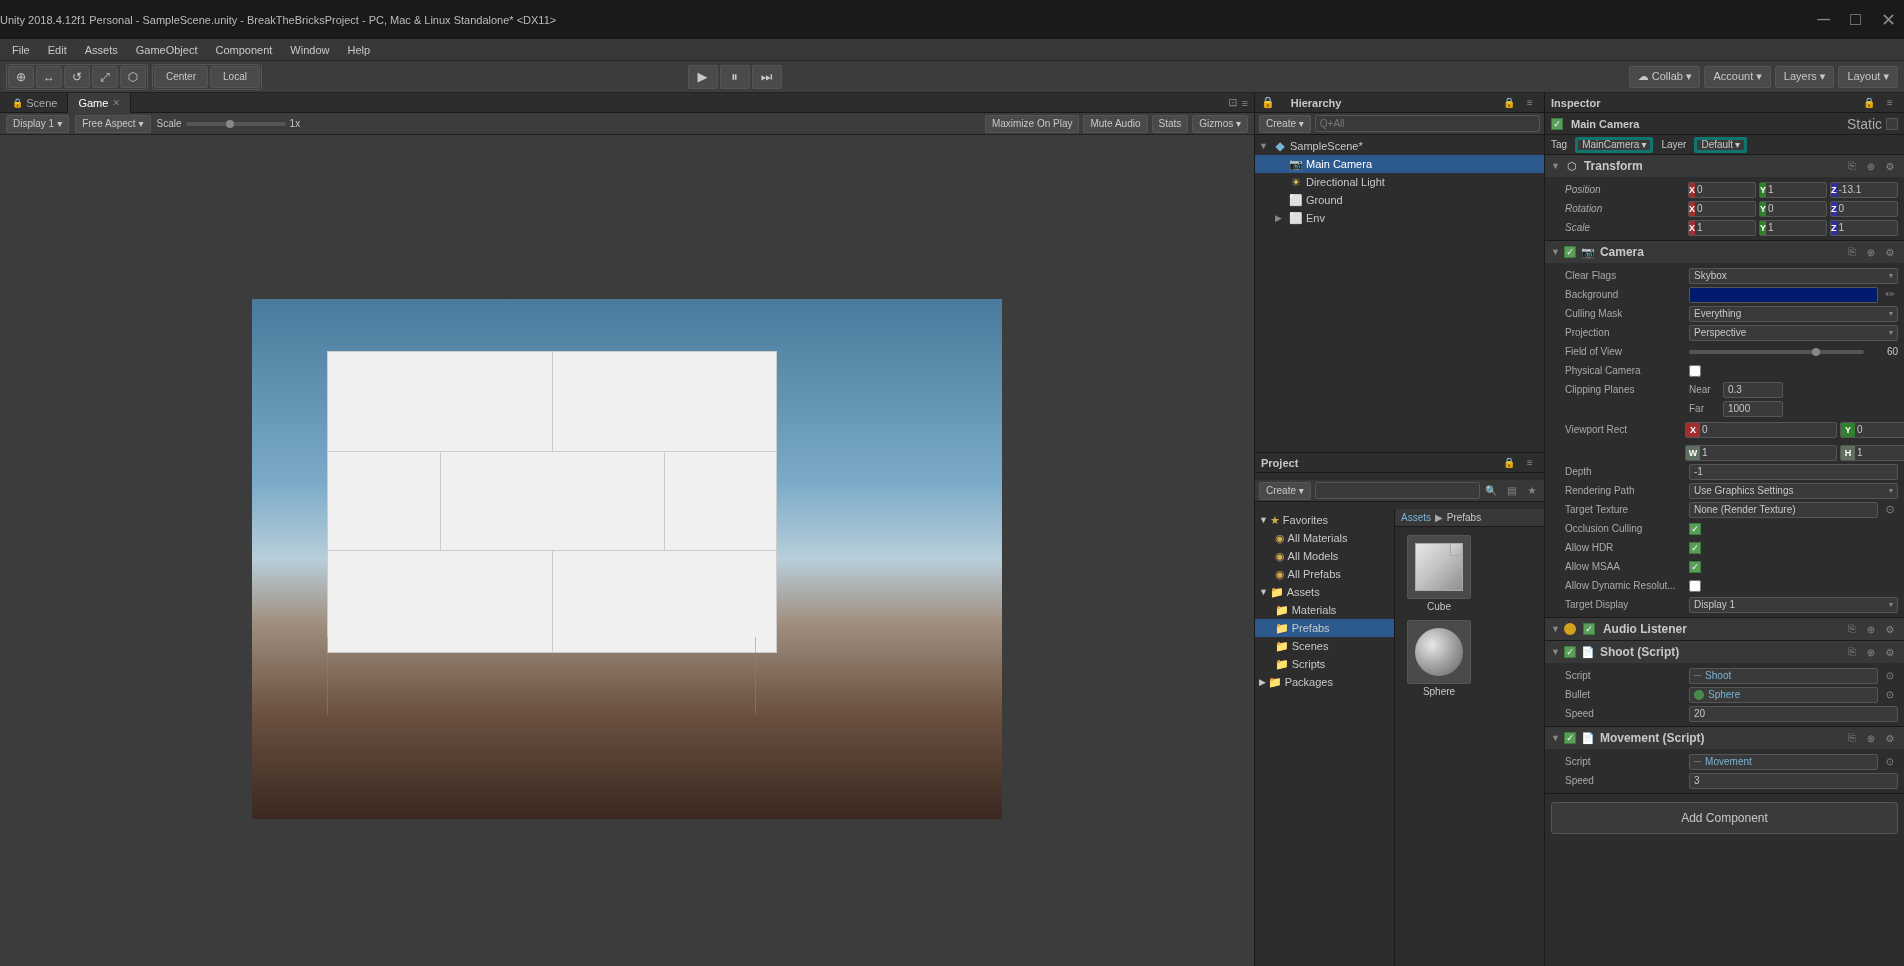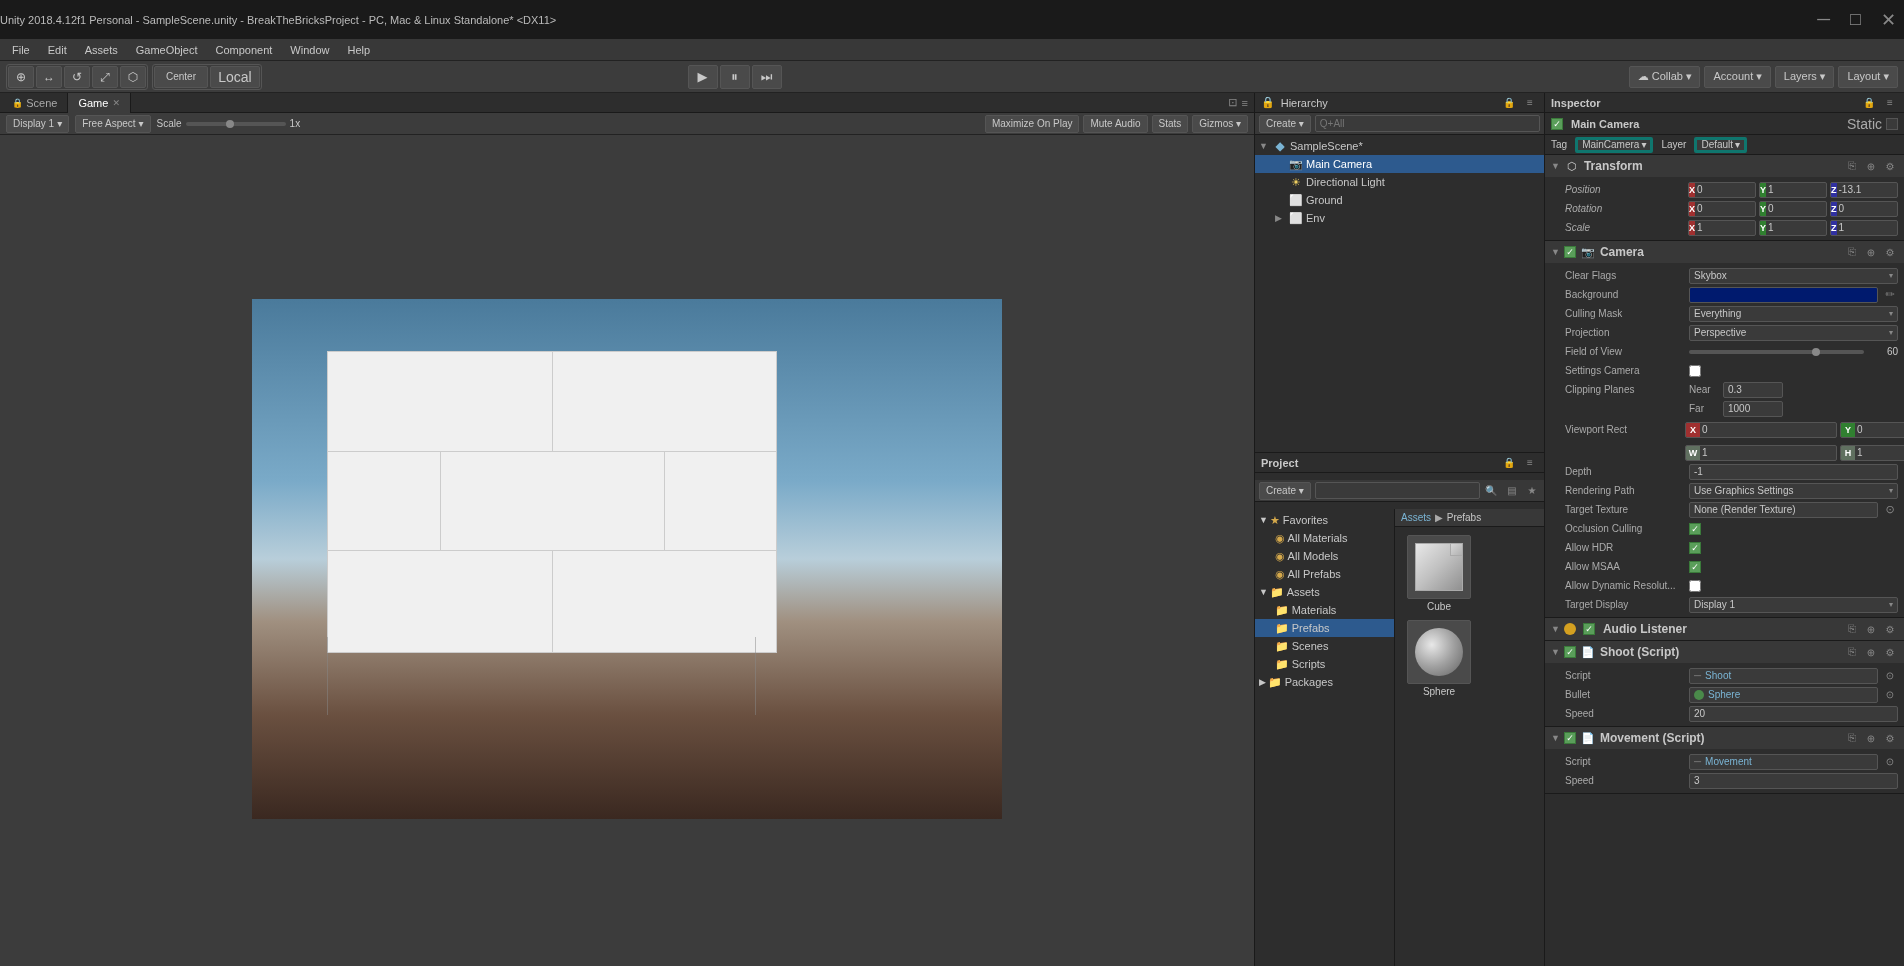--- a/index.html
+++ b/index.html
@@ -729,21 +729,21 @@
 <div id="toolbar">
   <div class="toolbar-group">
     <div class="toolbar-btn">⊕</div>
     <div class="toolbar-btn">↔</div>
     <div class="toolbar-btn">↺</div>
     <div class="toolbar-btn">⤢</div>
     <div class="toolbar-btn">⬡</div>
   </div>
   <div class="toolbar-group">
     <div class="toolbar-btn" style="width:54px; font-size:10px;">Center</div>
-    <div class="toolbar-btn" style="width:50px; font-size:14px;">Local</div>
+    <div class="toolbar-btn" style="width:50px; font-size:10px;">Local</div>
   </div>
   <div class="play-group">
     <div class="play-btn">▶</div>
     <div class="play-btn">⏸</div>
     <div class="play-btn">⏭</div>
   </div>
   <div class="right-toolbar">
     <div class="collab-btn">
       <span>☁</span>
       <span>Collab ▾</span>
@@ -830,21 +830,21 @@
         <div style="position:absolute; bottom:20%; left:67%; width:1px; height:15%; background:#888; opacity:0.5;"></div>
       </div>
     </div>
   </div>
 
   <div id="middle-panel">
 
     <div id="hierarchy-panel">
       <div class="panel-header">
         <span>🔒</span>
-        <span style="margin-left:6px; font-weight:normal; color:#c8c8c8;">Hierarchy</span>
+        <span style="margin-left:16px; font-weight:bold; color:#c8c8c8;">Hierarchy</span>
         <div class="panel-icons">
           <span class="panel-icon-btn">🔒</span>
           <span class="panel-icon-btn">≡</span>
         </div>
       </div>
       <div class="hierarchy-toolbar">
         <div class="hierarchy-create-btn">
           <span>Create ▾</span>
         </div>
         <input class="hierarchy-search" placeholder="Q+All" style="">
@@ -1122,21 +1122,21 @@
 
         <div class="slider-row">
           <span class="prop-label">Field of View</span>
           <div class="prop-slider" style="flex:1;">
             <div class="slider-thumb" style="left:70%;"></div>
           </div>
           <span class="prop-slider-val">60</span>
         </div>
 
         <div class="checkbox-row">
-          <span class="prop-label">Settings Camera</span>
+          <span class="prop-label">Physical Camera</span>
           <input type="checkbox" class="prop-checkbox" style="">
         </div>
 
         <div class="near-row">
           <span class="near-label">Clipping Planes</span>
           <span class="near-sub">Near</span>
           <input class="clipping-input" value="0.3" style="">
         </div>
 
         <div class="far-row">
@@ -1301,14 +1301,17 @@
           <div class="ref-edit">⊙</div>
         </div>
 
         <div class="prop-row">
           <span class="prop-label">Speed</span>
           <input class="prop-input" value="3" style="">
         </div>
       </div>
     </div>
 
+    <div class="add-component-btn">
+      <span>Add Component</span>
+    </div>
   </div>
 </div>
 
 </body></html>

